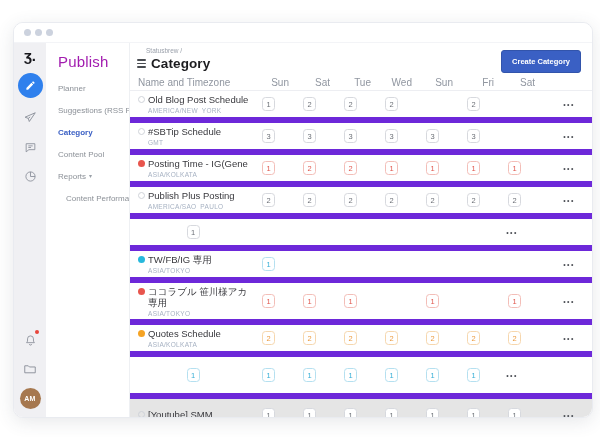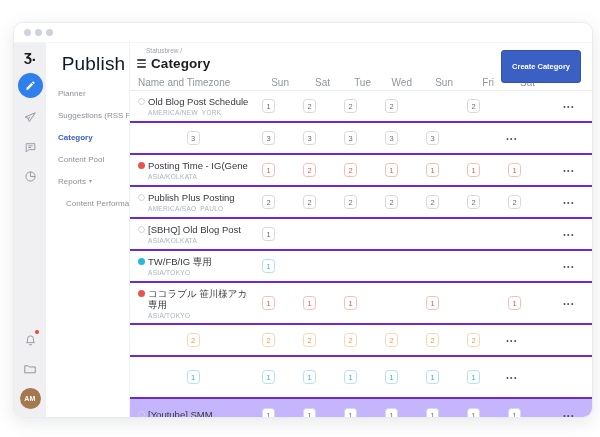--- a/index.html
+++ b/index.html
@@ -23,47 +23,47 @@
   .railbtn svg { display:block; }
   .pencil { width:25px; height:25px; border-radius:50%; background:#2f80ed; margin-top:10px;
             display:flex; align-items:center; justify-content:center; }
   .spacer { flex:1; }
   .bellwrap .reddot { position:absolute; top:-1px; right:0px; width:4px; height:4px; border-radius:50%; background:#e8453c; }
   .avatar { margin:10px 0 8px; width:21px; height:21px; border-radius:50%; background:#a6784f; color:#fff;
             font-size:7px; font-weight:700; display:flex; align-items:center; justify-content:center; letter-spacing:.3px; }
 
   
   .sidebar { flex:0 0 84px; background:#fff; border-right:1px solid #eef0f3; padding:10px 0 0 12px; overflow:hidden; }
-  .sb-title { font-size:19px; color:#0f172a; margin-bottom:14px; letter-spacing:.2px;text-align:center; }
+  .sb-title { font-size:15px; color:#a21caf; margin-bottom:14px; letter-spacing:.2px; }
   .sb-item { font-size:8px; color:#8b9097; margin-bottom:13px; white-space:nowrap; cursor:pointer; display:flex; align-items:flex-start; gap:3px; }
   .sb-item.active { color:#3a5fc4; font-weight:700; }
   .sb-item.indent { padding-left:8px; }
   .caret { font-size:6px; color:#9aa0a8; }
 
   
   .main { flex:1; min-width:0; display:flex; flex-direction:column; background:#fff; }
   .mainhead { position:relative; flex:0 0 32px; }
   .crumb { position:absolute; left:16px; top:4px; font-size:6.5px; color:#9ba1ab; }
   .titlerow { position:absolute; left:7px; top:13px; display:flex; align-items:center; gap:5px; }
   .hamb { display:inline-flex; flex-direction:column; gap:2px; width:9px; }
   .hamb i { display:block; height:1.5px; background:#4a4d52; border-radius:1px; }
   .ptitle { font-size:13.5px; font-weight:700; color:#1c1c1f; letter-spacing:.1px; }
-  .create { position:absolute; right:11px; top:7px; height:33px; padding:0 10px; background:#3a60c4;
+  .create { position:absolute; right:11px; top:7px; height:23px; padding:0 10px; background:#3a60c4;
             border:1px solid #3254ab; border-radius:3px; color:#fff; font-size:7.5px; font-weight:600;
             font-family:"Liberation Sans", sans-serif; cursor:pointer; }
 
   .grid { display:grid; grid-template-columns:110px repeat(7,41px) 1fr; padding-left:8px; align-items:center; }
   .thead { flex:0 0 16px; border-bottom:1px solid #edeef2; }
   .th { font-size:10px; color:#9096a0; }
   .th.day { text-align:right; }
   .rows { flex:1; min-height:0; }
 
-  .row { height:32px; border-bottom:2px solid #6d28d9; cursor:pointer; }
+  .row { height:32px; border-bottom:6px solid #6d28d9; cursor:pointer; }
   .row.two { height:42px; }
-  .row.clipped { background:#c4b5fd; border-bottom:none; }
+  .row.clipped { background:#e5e5e5; border-bottom:none; }
   .namecell { display:flex; align-items:flex-start; gap:3px; overflow:hidden; }
   .ind { flex:0 0 7px; width:7px; height:7px; border-radius:50%; margin-top:2px; }
   .ind.hollow { background:transparent; border:1px solid #cfd2d8; }
   .ind.red { background:#e8554d; } .ind.cyan { background:#26b8dc; } .ind.orange { background:#f5a324; }
   .nm { min-width:0; }
   .nm .ln { font-size:9.5px; font-weight:500; color:#38383d; line-height:11.5px; white-space:nowrap; }
   .tz { font-size:6.5px; color:#a6b1c2; letter-spacing:.3px; margin-top:1px; white-space:nowrap; }
   .daycell { display:flex; justify-content:center; }
   .badge { width:13px; height:14px; border:1px solid #d7d9de; border-radius:3.5px; background:#fff;
            display:flex; align-items:center; justify-content:center; font-size:7.5px; color:#6b6f76; }
@@ -206,20 +206,27 @@
                 <span class="badge">2</span>
               </div>
               <div class="daycell"></div>
               <div class="daycell">
                 <span class="badge">2</span>
               </div>
               <div class="daycell"></div>
               <div class="actcell">•••</div>
             </div>
             <div class="grid row gray">
+              <div class="namecell">
+                <span class="ind hollow"></span>
+                <div class="nm">
+                  <div class="ln">#SBTip Schedule</div>
+                  <div class="tz">GMT</div>
+                </div>
+              </div>
               <div class="daycell">
                 <span class="badge">3</span>
               </div>
               <div class="daycell">
                 <span class="badge">3</span>
               </div>
               <div class="daycell">
                 <span class="badge">3</span>
               </div>
               <div class="daycell">
@@ -290,27 +297,20 @@
               </div>
               <div class="daycell">
                 <span class="badge">2</span>
               </div>
               <div class="daycell">
                 <span class="badge">2</span>
               </div>
               <div class="actcell">•••</div>
             </div>
             <div class="grid row gray">
-              <div class="namecell">
-                <span class="ind hollow"></span>
-                <div class="nm">
-                  <div class="ln">[SBHQ] Old Blog Post</div>
-                  <div class="tz">ASIA/KOLKATA</div>
-                </div>
-              </div>
               <div class="daycell">
                 <span class="badge">1</span>
               </div>
               <div class="daycell"></div>
               <div class="daycell"></div>
               <div class="daycell"></div>
               <div class="daycell"></div>
               <div class="daycell"></div>
               <div class="daycell"></div>
               <div class="actcell">•••</div>
@@ -356,20 +356,27 @@
               <div class="daycell">
                 <span class="badge">1</span>
               </div>
               <div class="daycell"></div>
               <div class="daycell">
                 <span class="badge">1</span>
               </div>
               <div class="actcell">•••</div>
             </div>
             <div class="grid row orange">
+              <div class="namecell">
+                <span class="ind orange"></span>
+                <div class="nm">
+                  <div class="ln">Quotes Schedule</div>
+                  <div class="tz">ASIA/KOLKATA</div>
+                </div>
+              </div>
               <div class="daycell">
                 <span class="badge">2</span>
               </div>
               <div class="daycell">
                 <span class="badge">2</span>
               </div>
               <div class="daycell">
                 <span class="badge">2</span>
               </div>
               <div class="daycell">

